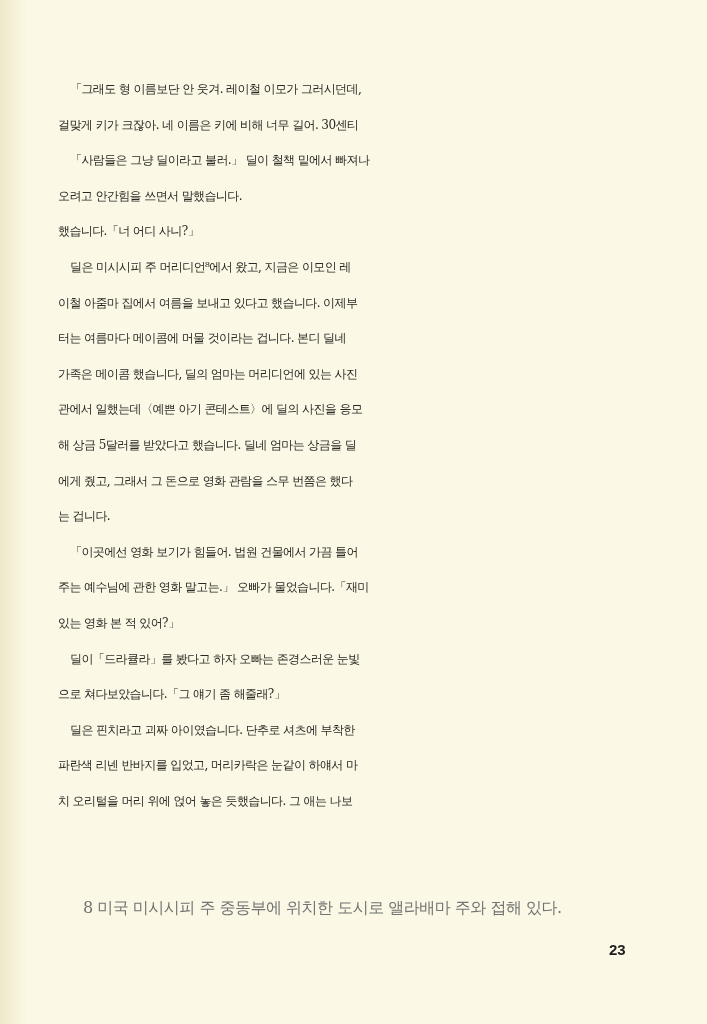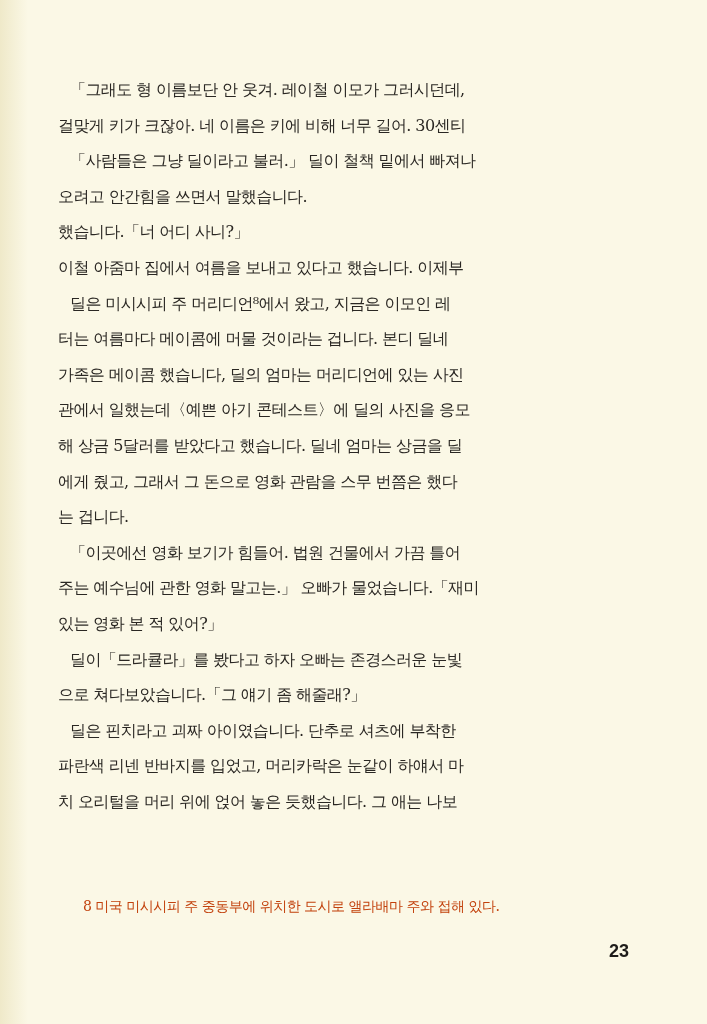--- a/index.html
+++ b/index.html
@@ -23,57 +23,57 @@
     }
     .text-block {
       position: absolute;
       left: 58px;
       top: 72px;
       width: 570px;
     }
     .line {
       height: 35.6px;
       line-height: 35.6px;
-      font-size: 16px;
+      font-size: 12px;
       white-space: nowrap;
       letter-spacing: -0.6px;
     }
     .indent { padding-left: 12px; }
     .footnote {
       position: absolute;
       left: 83px;
       top: 898px;
-      font-size: 14px;
+      font-size: 16px;
       letter-spacing: -0.5px;
-      color: #c2410c;
+      color: #737373;
       white-space: nowrap;
     }
     .page-number {
       position: absolute;
       left: 609px;
       top: 941px;
       font-family: "Liberation Sans", sans-serif;
       font-weight: bold;
-      font-size: 18px;
+      font-size: 15px;
       color: #1e1c1a;
     }
   </style>
 </head>
 <body>
 
 <div class="page-edge"></div>
 
 <div class="text-block">
   <div class="line indent">「그래도 형 이름보단 안 웃겨. 레이철 이모가 그러시던데,</div>
   <div class="line">걸맞게 키가 크잖아. 네 이름은 키에 비해 너무 길어. 30센티</div>
   <div class="line indent">「사람들은 그냥 딜이라고 불러.」 딜이 철책 밑에서 빠져나</div>
   <div class="line">오려고 안간힘을 쓰면서 말했습니다.</div>
   <div class="line">했습니다.「너 어디 사니?」</div>
+  <div class="line indent">딜은 미시시피 주 머리디언⁸에서 왔고, 지금은 이모인 레</div>
   <div class="line">이철 아줌마 집에서 여름을 보내고 있다고 했습니다. 이제부</div>
-  <div class="line indent">딜은 미시시피 주 머리디언⁸에서 왔고, 지금은 이모인 레</div>
   <div class="line">터는 여름마다 메이콤에 머물 것이라는 겁니다. 본디 딜네</div>
   <div class="line">가족은 메이콤 했습니다, 딜의 엄마는 머리디언에 있는 사진</div>
   <div class="line">관에서 일했는데〈예쁜 아기 콘테스트〉에 딜의 사진을 응모</div>
   <div class="line">해 상금 5달러를 받았다고 했습니다. 딜네 엄마는 상금을 딜</div>
   <div class="line">에게 줬고, 그래서 그 돈으로 영화 관람을 스무 번쯤은 했다</div>
   <div class="line">는 겁니다.</div>
   <div class="line indent">「이곳에선 영화 보기가 힘들어. 법원 건물에서 가끔 틀어</div>
   <div class="line">주는 예수님에 관한 영화 말고는.」 오빠가 물었습니다.「재미</div>
   <div class="line">있는 영화 본 적 있어?」</div>
   <div class="line indent">딜이「드라큘라」를 봤다고 하자 오빠는 존경스러운 눈빛</div>

